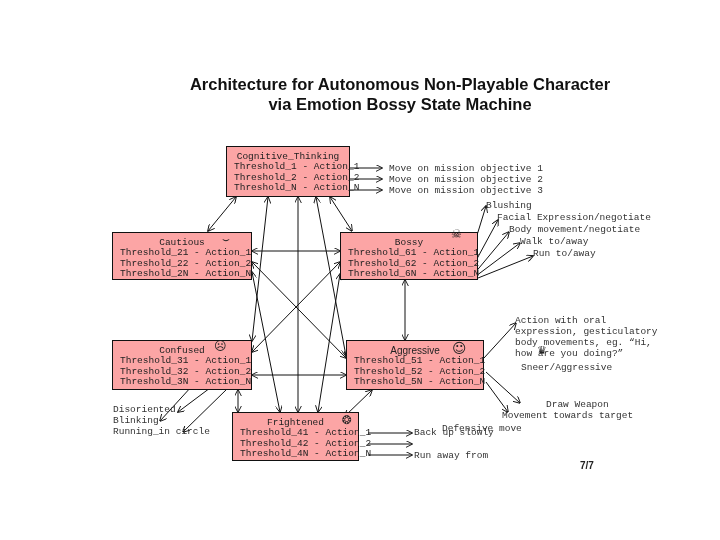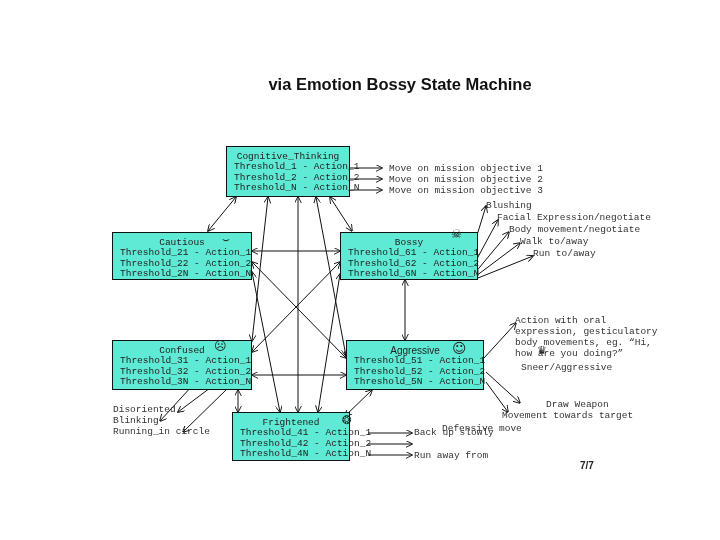--- a/index.html
+++ b/index.html
@@ -1,30 +1,31 @@
 <!DOCTYPE html>
 <html><head>
 <meta charset="utf-8">
 <style>
   html, body { margin: 0; padding: 0; background: #ffffff; }
   body { width: 720px; height: 540px; position: relative; overflow: hidden; font-family: "Liberation Mono", monospace; color: #222; }
   .title { position: absolute; left: 160px; top: 74px; width: 480px; text-align: center; font-family: "Liberation Sans", sans-serif; font-weight: bold; font-size: 16.5px; line-height: 20px; color: #111; }
-  .box { position: absolute; border: 1.5px solid #111; background: #5eead4; box-sizing: border-box; }
+  .box { position: absolute; border: 1.5px solid #111; background: #fca5a5; box-sizing: border-box; }
   .box .head { text-align: center; font-size: 9.5px; line-height: 11px; margin-top: 4px; }
   .box .head.sans { font-family: "Liberation Sans", sans-serif; font-size: 10px; }
   .box .row { font-size: 9.5px; line-height: 10.6px; padding-left: 7px; white-space: nowrap; }
   .lbl { position: absolute; font-size: 9.5px; line-height: 11px; white-space: nowrap; color: #333; }
   .face { position: absolute; font-family: "DejaVu Sans", sans-serif; font-size: 12px; line-height: 12px; }
   svg.links { position: absolute; left: 0; top: 0; }
   .page { position: absolute; left: 580px; top: 460px; font-family: "Liberation Sans", sans-serif; font-weight: bold; font-size: 10px; }
 </style>
 </head>
 <body>
 
 <div class="title">
+  <div>Architecture for Autonomous Non-Playable Character</div>
   <div>via Emotion Bossy State Machine</div>
 </div>
 
 <svg class="links" width="720" height="540">
   <defs>
     <marker id="ah" viewBox="0 0 10 10" refX="9" refY="5" markerWidth="7" markerHeight="7" orient="auto-start-reverse">
       <path d="M0,0 L10,5 L0,10" fill="none" stroke="#111" stroke-width="1.3"></path>
     </marker>
   </defs>
   <g stroke="#111" stroke-width="1" fill="none">
@@ -132,21 +133,21 @@
 <div class="face" style="left:452px; top:342px; font-size:14px;">☺</div>
 <div class="lbl" style="left:515px; top:315px;">Action with oral</div>
 <div class="lbl" style="left:515px; top:326px;">expression, gesticulatory</div>
 <div class="lbl" style="left:515px; top:337px;">body movements, eg.  “Hi,</div>
 <div class="lbl" style="left:515px; top:348px;">how       are you doing?”</div>
 <div class="face" style="left:537px; top:345px; font-size:11px;">♛</div>
 <div class="lbl" style="left:521px; top:362px;">Sneer/Aggressive</div>
 <div class="lbl" style="left:521px; top:399px;padding-left:25px;">Draw Weapon</div>
 <div class="lbl" style="left:502px; top:410px;">Movement towards target</div>
 
-<div class="box" style="left:232px; top:412px; width:118px; height:49px;">
+<div class="box" style="left:232px; top:412px; width:127px; height:49px;">
   <div class="head">Frightened</div>
   <div class="row">Threshold_41 - Action_1</div>
   <div class="row">Threshold_42 - Action_2</div>
   <div class="row">Threshold_4N - Action_N</div>
 </div>
 <div class="face" style="left:342px; top:414px;">❂</div>
 <div class="lbl" style="left:414px; top:423px;padding-left:28px;">Defensive move</div>
 <div class="lbl" style="left:414px; top:427px;">Back up slowly</div>
 <div class="lbl" style="left:414px; top:450px;">Run away from</div>
 

